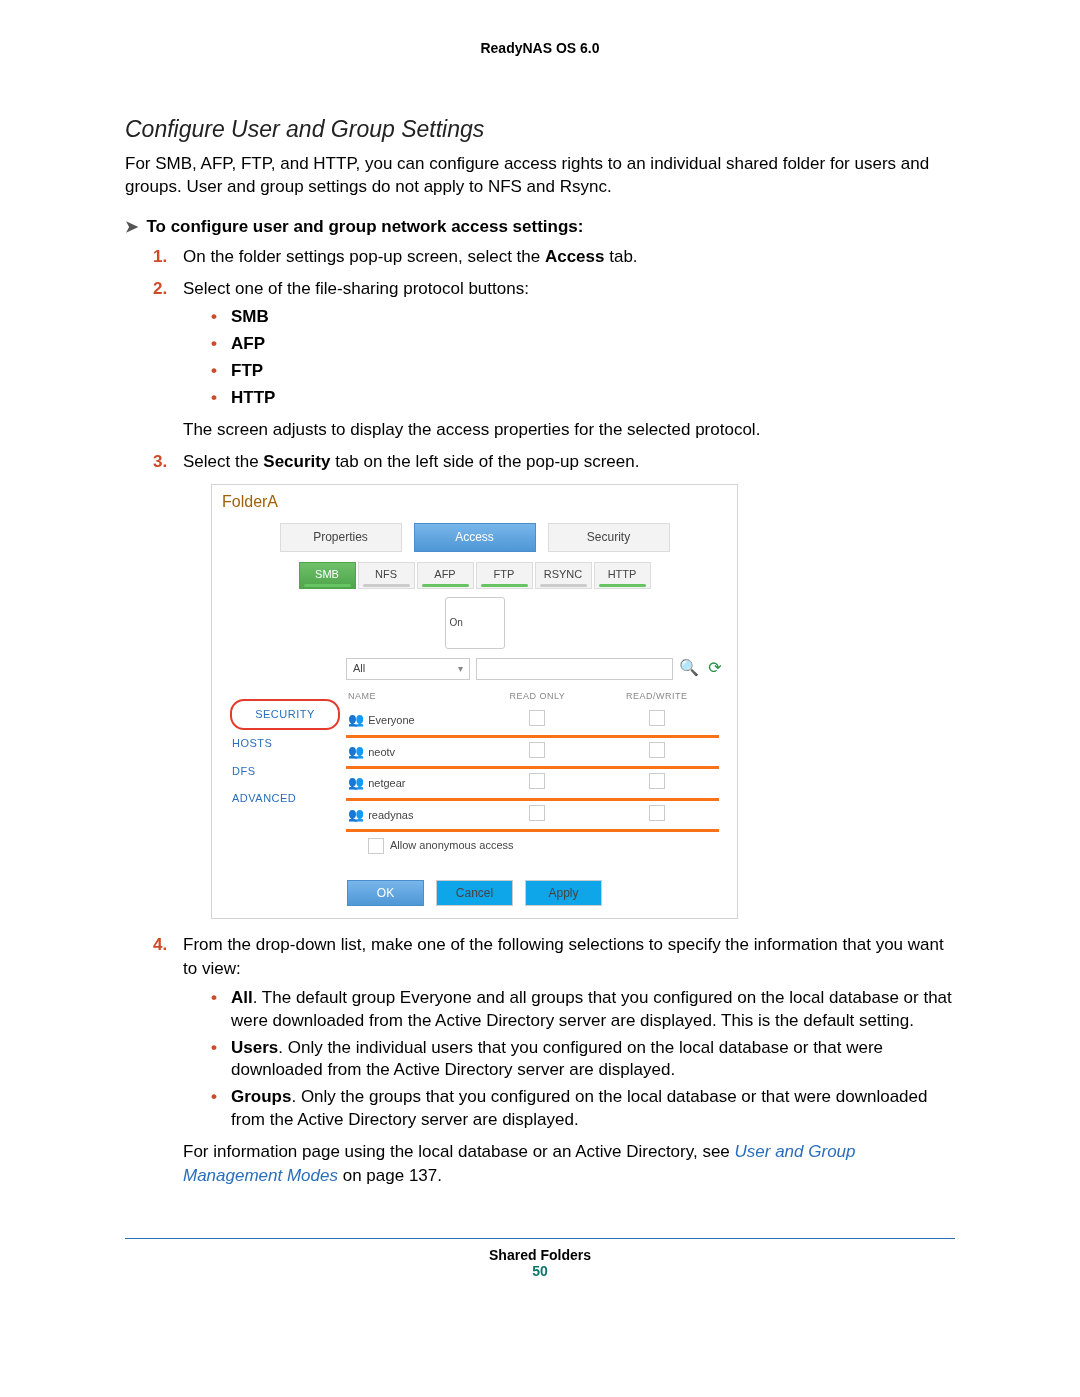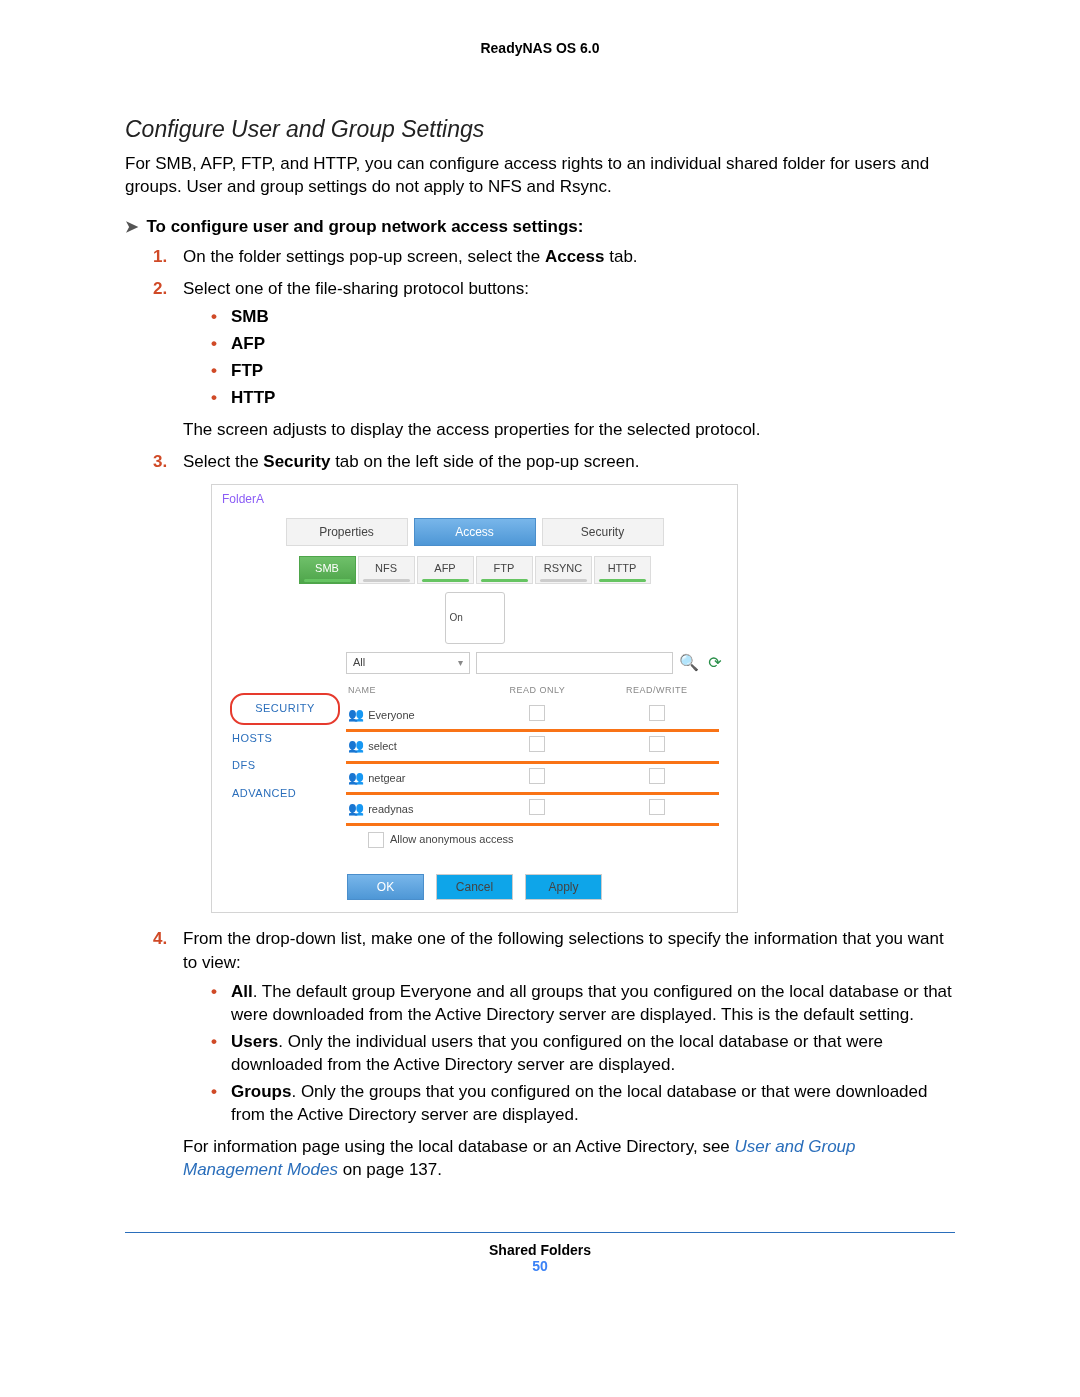--- a/index.html
+++ b/index.html
@@ -87,28 +87,28 @@
   
   .shot {
     width: 525px;
     border: 1px solid #d4d4d4;
     margin: 10px 0 14px 28px;
     font-size: 12px;
     color: #444;
     background: #fff;
   }
   .shot-title {
-    color: #8b5cf6;
-    font-size: 12px;
+    color: #a16207;
+    font-size: 16px;
     padding: 6px 10px;
   }
   .tabs1, .tabs2 {
     display: flex;
     justify-content: center;
-    gap: 6px;
+    gap: 12px;
   }
   .tabs1 { padding: 4px 0 10px; }
   .tabs1 .tab {
     width: 120px;
     text-align: center;
     padding: 5px 0;
     background: #f3f3f3;
     border: 1px solid #dcdcdc;
     font-size: 12px;
     cursor: default;
@@ -194,21 +194,21 @@
   .btnrow .btn {
     width:75px; height:24px; line-height:24px; text-align:center;
     font-size:12px; border:1px solid #ccc; background:#0ea5e9;
   }
   .btnrow .btn.primary { background: linear-gradient(#78b6ea,#4e97d6); color:#fff; border-color:#4a8ecb;}
 
   .step4-after { margin-top:6px; }
   hr.footerline { border:none; border-top:1px solid #2a6ebb; margin-top:50px;}
   .doc-footer { text-align:center; margin-top:8px;}
   .doc-footer .fname { font-weight:bold; font-size:14px;}
-  .doc-footer .pnum { font-weight:bold; font-size:14px; color:#3b82f6;}
+  .doc-footer .pnum { font-weight:bold; font-size:14px; color:#0f766e;}
 </style>
 </head>
 <body>
 
 <div class="page">
   <div class="doc-header">ReadyNAS OS 6.0</div>
 
   <h2 class="section-title">Configure User and Group Settings</h2>
   <div class="intro">
       <p>For SMB, AFP, FTP, and HTTP, you can configure access rights to an individual shared folder for users and groups. User and group settings do not apply to NFS and Rsync.</p>
@@ -282,21 +282,21 @@
                 <th>NAME</th>
                 <th class="r">READ ONLY</th>
                 <th class="r">READ/WRITE</th>
               </tr>
               <tr>
                     <td><span class="grpicon">👥</span><span>Everyone</span></td>
                     <td class="c"><span class="chk"></span></td>
                     <td class="c"><span class="chk"></span></td>
                   </tr>
               <tr>
-                    <td><span class="grpicon">👥</span><span>select</span></td>
+                    <td><span class="grpicon">👥</span><span>neotv</span></td>
                     <td class="c"><span class="chk"></span></td>
                     <td class="c"><span class="chk"></span></td>
                   </tr>
               <tr>
                     <td><span class="grpicon">👥</span><span>netgear</span></td>
                     <td class="c"><span class="chk"></span></td>
                     <td class="c"><span class="chk"></span></td>
                   </tr>
               <tr>
                     <td><span class="grpicon">👥</span><span>readynas</span></td>

